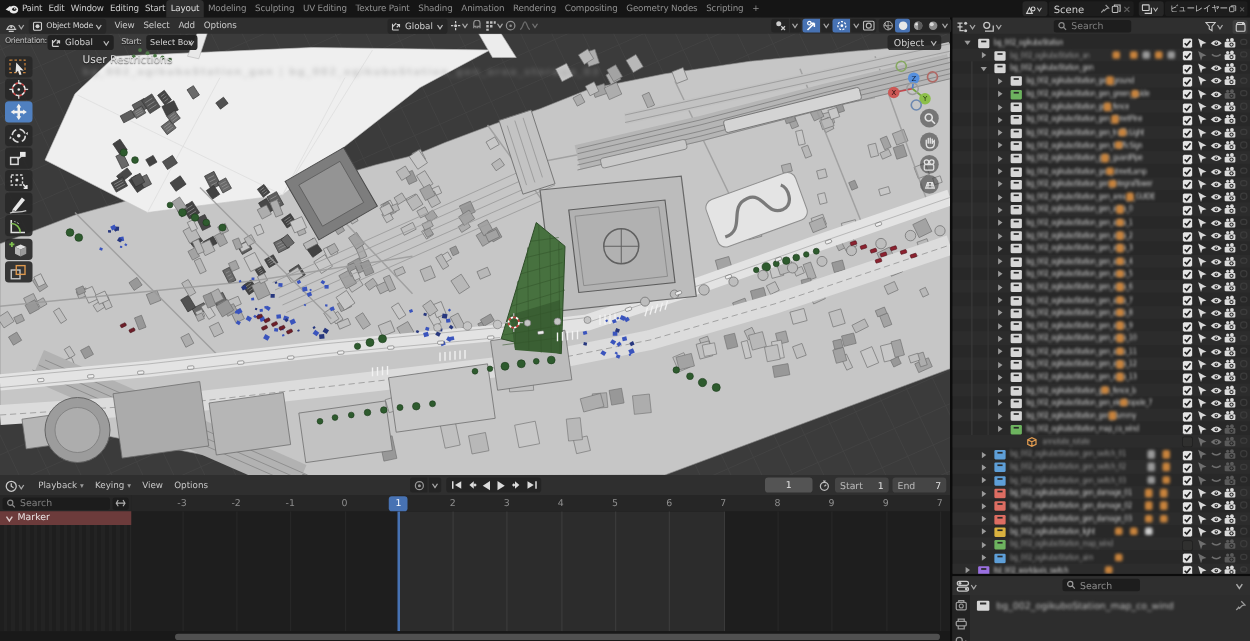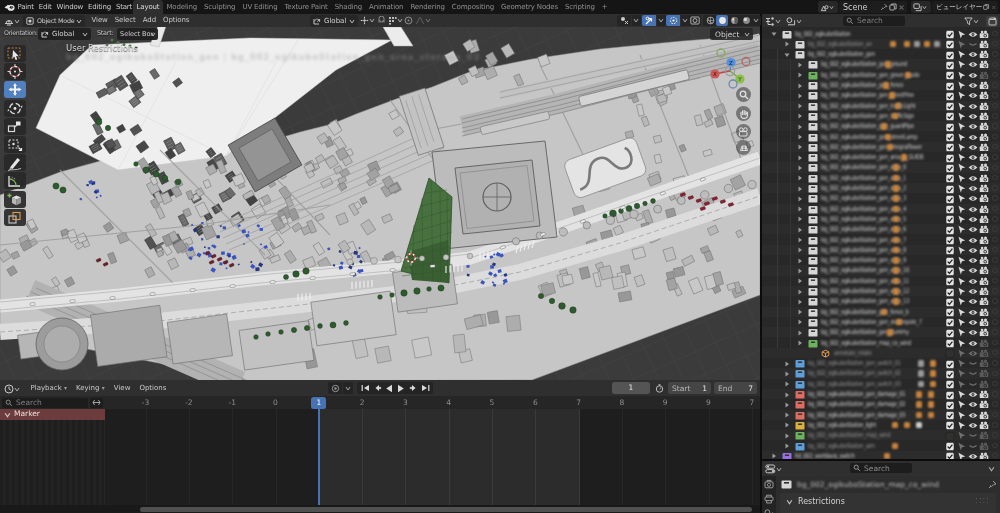--- a/index.html
+++ b/index.html
@@ -3042,27 +3042,20 @@
     <div class="a" style="left:5px;top:3px;display:flex;align-items:center;">
       <svg width="11" height="10" viewBox="0 0 11 10">
             <rect x="0.5" y="1.5" width="10" height="8" rx="1" fill="#d6d6d6"></rect>
             <rect x="3" y="3" width="5" height="1.6" fill="#2d2d2d"></rect>
           </svg>
       <span class="blur2" style="color:#bdbdbd;font-size:7.5px;padding-left:5px;">bg_002_ogikuboStation_map_co_wind</span>
     </div>
     <svg class="a" style="left:212px;top:4px;" width="9" height="9" viewBox="0 0 9 9">
           <path d="M5,1 L8,4 L5.8,4.4 L3.6,6.6 L2.4,5.4 M1,8 L3,6" fill="none" stroke="#9a9a9a" stroke-width="1"></path>
         </svg>
-    <div class="panel-hdr" style="left:4px;top:17px;width:216px;height:20px;">
-      <svg class="a" style="left:6px;top:6px;" width="7" height="6" viewBox="0 0 6 5">
-            <path d="M1,1 L3,4 L5,1" stroke="#c0c0c0" stroke-width="1" fill="none"></path>
-          </svg>
-      <span class="a" style="left:18px;top:4px;color:#d2d2d2;font-size:8px;">Restrictions</span>
-      <span class="a" style="right:6px;top:3px;color:#5c5c5c;font-size:8px;letter-spacing:1px;">::::</span>
-    </div>
   </div>
 </div>
 
 <div id="timeline" class="a">
   <div id="tl-body">
     <div class="a" id="tl-range" style="background: rgb(43, 43, 43); top: 0px; height: 96px; left: 213.8px; width: 259.8px;"></div>
     <div class="a" id="tl-gridlines">
           <div class="gline" style="left:40.6px;background:#272727;"></div>
           <div class="gline" style="left:83.9px;background:#272727;"></div>
           <div class="gline" style="left:127.2px;background:#272727;"></div>

